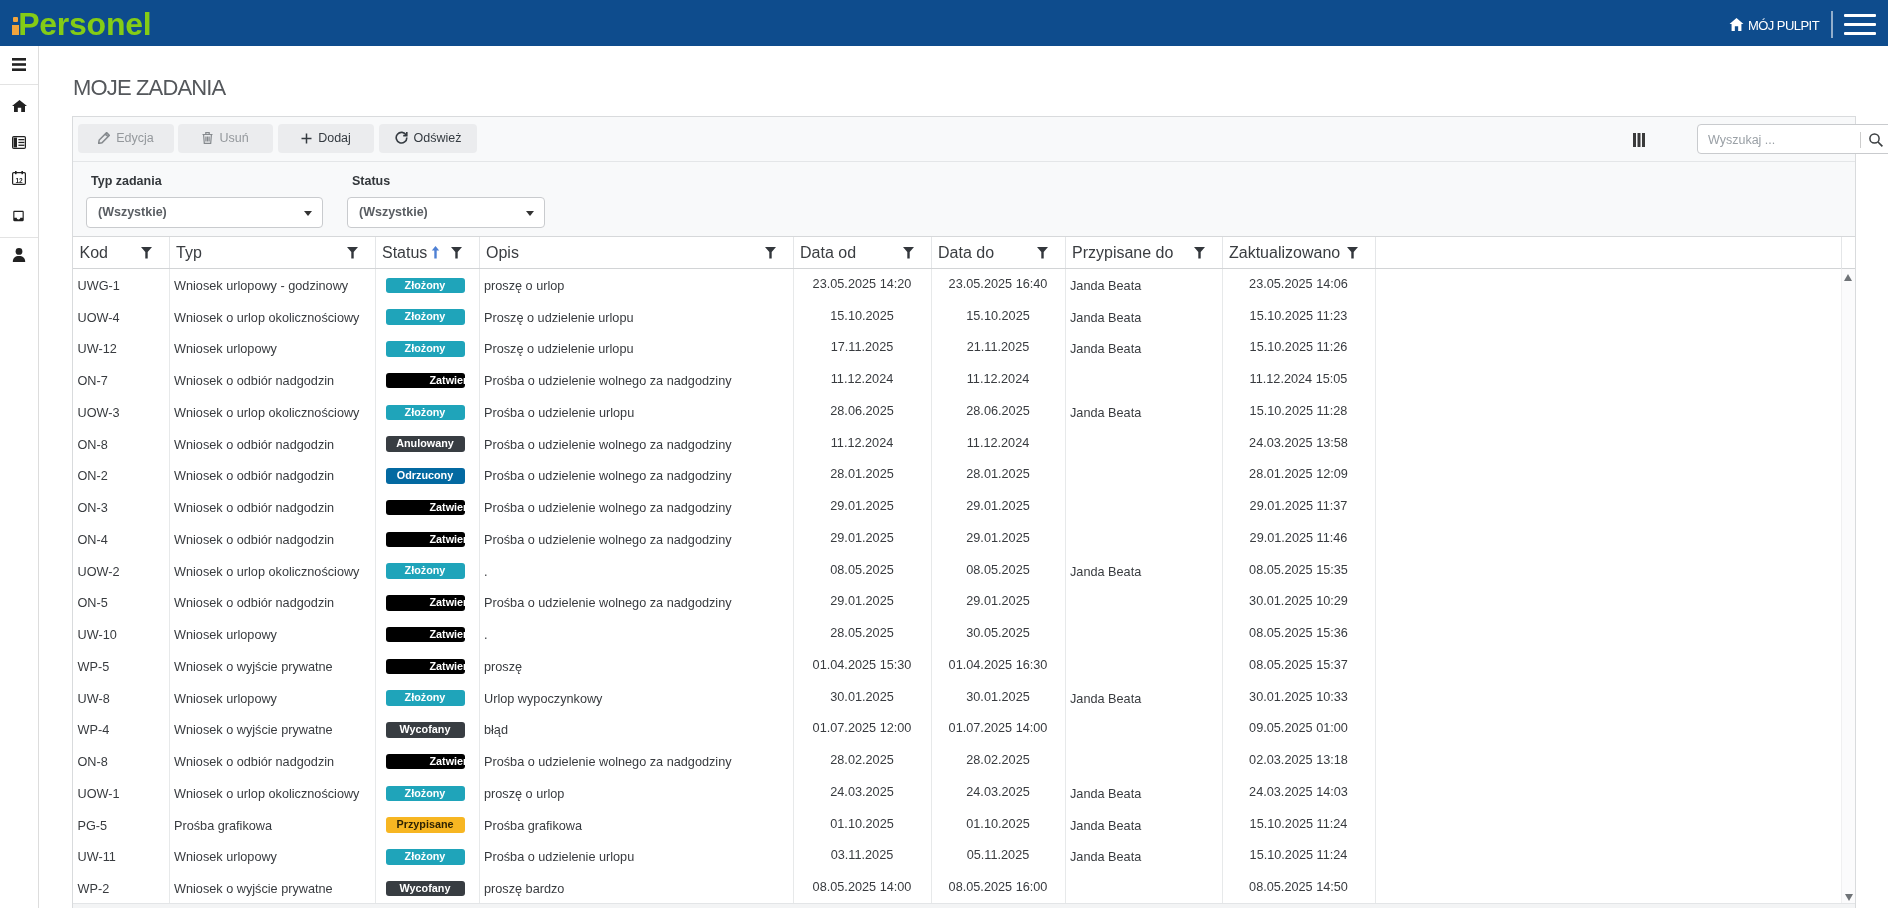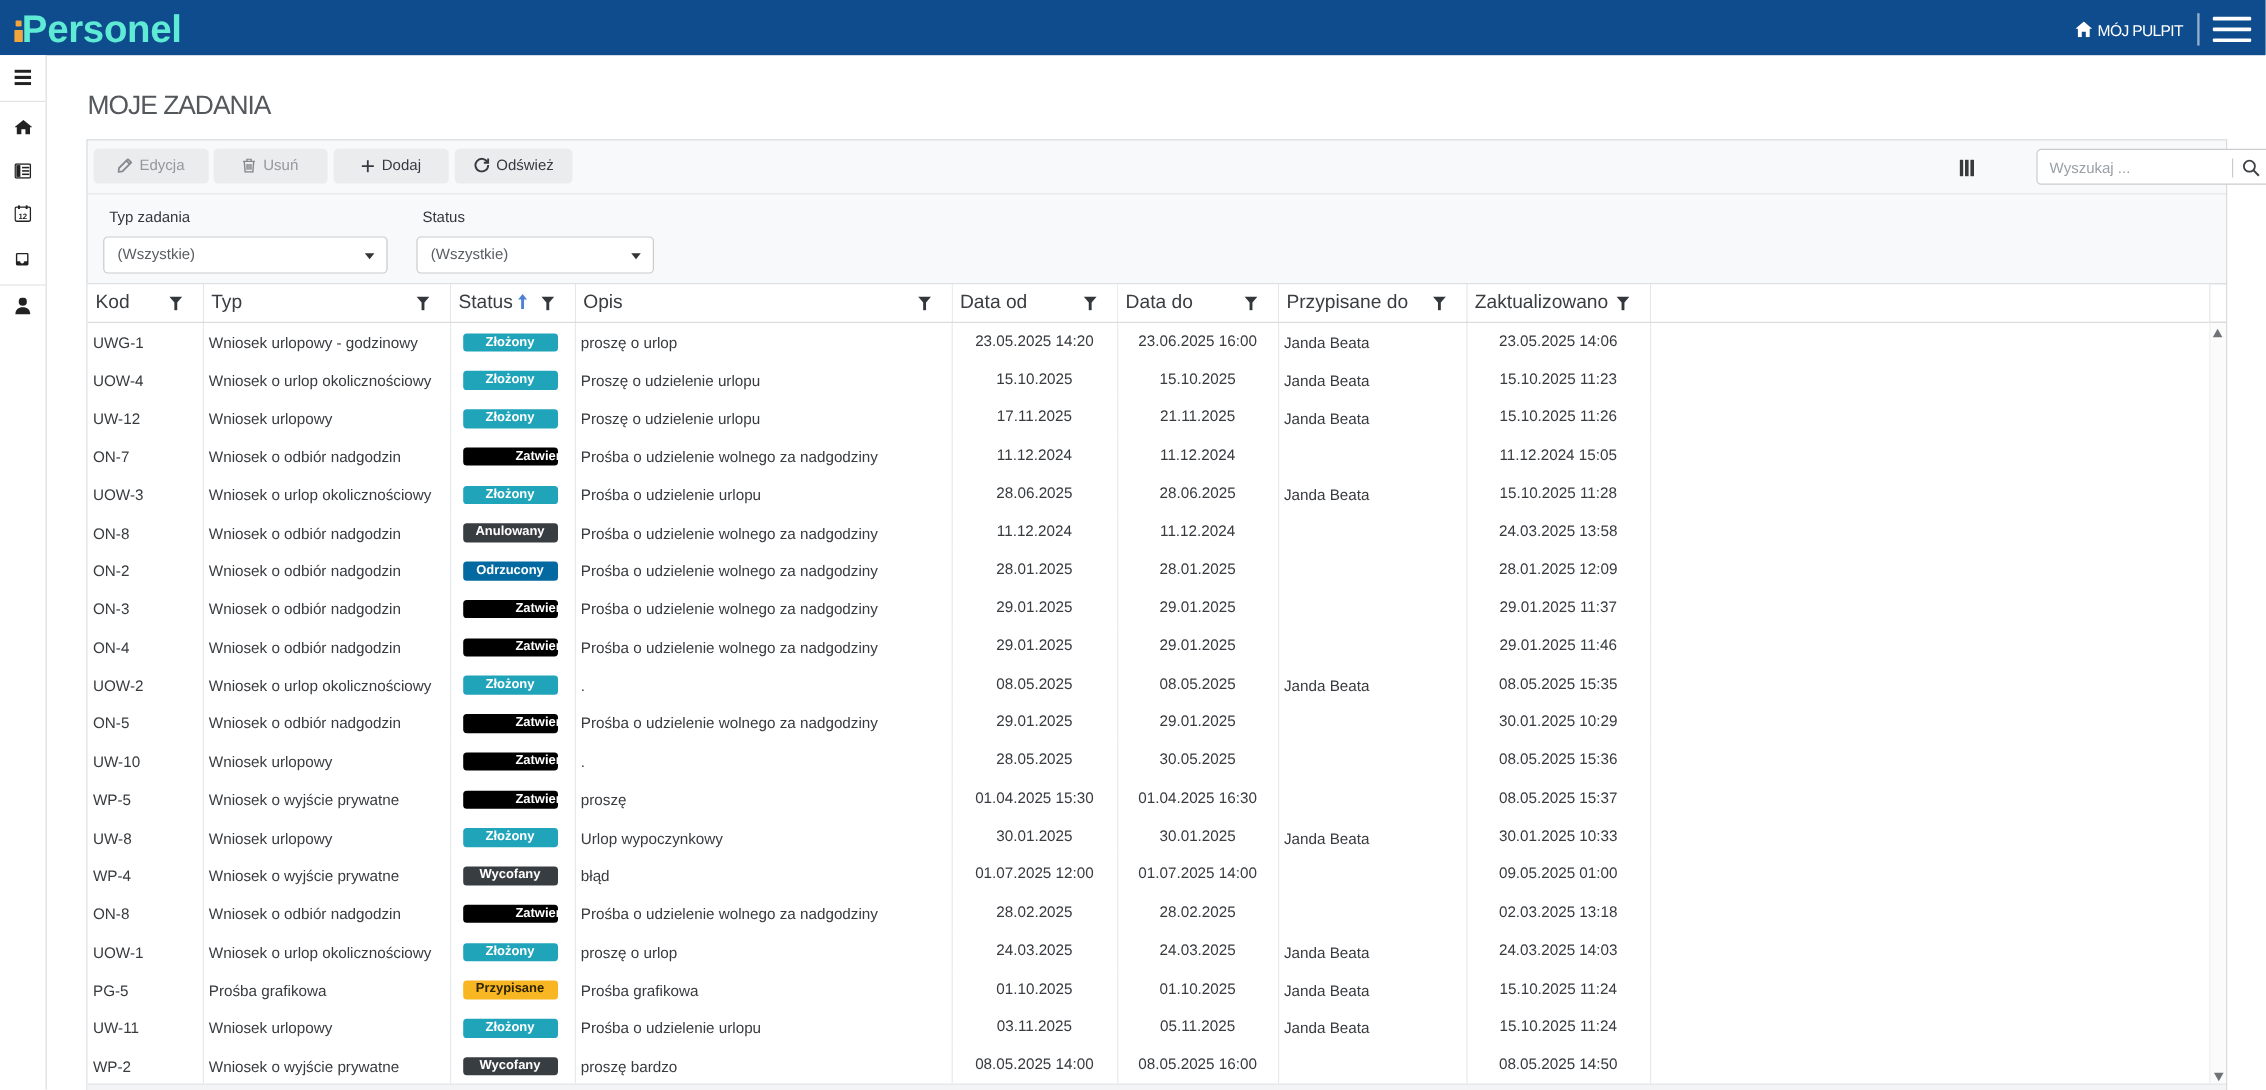--- a/index.html
+++ b/index.html
@@ -6,21 +6,21 @@
   html,body { width:1888px; height:908px; overflow:hidden; background:#fff;
     font-family:"Liberation Sans", sans-serif; }
   .abs { position:absolute; }
 
   
   #topbar { position:absolute; left:0; top:0; width:1888px; height:46px; background:#0e4c8d; }
   #logo { position:absolute; left:0; top:0; }
   #logo .dot { position:absolute; left:13px; top:17.3px; width:5.4px; height:5.2px; background:#f2a43d; border-radius:1px; }
   #logo .stem { position:absolute; left:12.4px; top:24.6px; width:6.6px; height:10.4px; background:#f2a43d; }
   #logo .pn { position:absolute; left:18.2px; top:5.8px; font-size:32px; font-weight:700;
-              color:#5eead4; letter-spacing:-0.25px; }
+              color:#84cc16; letter-spacing:-0.25px; }
   #mojpulpit { position:absolute; left:1729px; top:0; height:46px; color:#fff; }
   #mojpulpit span { position:absolute; left:19px; top:18px; font-size:13px; letter-spacing:-0.55px; white-space:nowrap; }
   #navdiv { position:absolute; left:1831px; top:11px; width:2px; height:27px; background:rgba(255,255,255,.55); }
   .hbar { position:absolute; left:1844px; width:32px; height:3px; background:#fff; border-radius:1px; }
 
   
   #sidebar { position:absolute; left:0; top:46px; width:39px; height:862px; background:#fff;
              border-right:1px solid #ddd; }
   .sdiv { position:absolute; left:0; width:38px; height:1px; background:#e3e3e3; }
 
@@ -40,21 +40,21 @@
   .btn svg { vertical-align:-2px; margin-right:6px; }
   
   #colico { position:absolute; left:1560px; top:16px; }
   #search { position:absolute; left:1580px; top:7px; width:196px; height:30px; background:#fff;
             border:1px solid #c9cbce; border-radius:4px;margin-left:44px; }
   #search .ph { position:absolute; left:10px; top:8px; font-size:12.5px; color:#9aa0a6; }
   #search .sdv { position:absolute; right:31px; top:7px; width:1px; height:16px; background:#ccc; }
   #search svg.mag { position:absolute; right:8px; top:7px; }
 
   
-  #filters { position:absolute; left:0; top:46px; width:1782px; height:72px; }
+  #filters { position:absolute; left:0; top:46px; width:1782px; height:72px;font-weight:bold; }
   .flabel { position:absolute; top:11px; font-size:12.5px; color:#33373b; }
   .fsel { position:absolute; top:34px; height:31px; background:#fff; border:1px solid #c9cbce;
           border-radius:4px; font-size:12.5px; color:#5a5e63; line-height:29px; padding-left:11px; }
   .fsel .car { position:absolute; right:10px; top:13px; width:0; height:0;
                border-left:4.5px solid transparent; border-right:4.5px solid transparent;
                border-top:5px solid #333; }
 
   
   #grid { position:absolute; left:0; top:119px; width:1782px; height:673px; background:#fff; border-top:1px solid #d6d8da; }
   table { border-collapse:collapse; table-layout:fixed; width:1768px; }
@@ -233,21 +233,21 @@
         <th class="last"></th>
       </tr>
     </thead>
     <tbody id="tb">
           <tr>
  <td>UWG-1</td>
             <td>Wniosek urlopowy - godzinowy</td>
  <td class="c"><span class="badge b-zl">Złożony</span></td>
  <td>proszę o urlop</td>
             <td class="c">23.05.2025 14:20</td>
-            <td class="c">23.06.2025 16:00</td>
+            <td class="c">23.05.2025 16:40</td>
  <td>Janda Beata</td>
             <td class="c">23.05.2025 14:06</td>
             <td class="last"></td>
           </tr>
           <tr>
  <td>UOW-4</td>
             <td>Wniosek o urlop okolicznościowy</td>
  <td class="c"><span class="badge b-zl">Złożony</span></td>
  <td>Proszę o udzielenie urlopu</td>
             <td class="c">15.10.2025</td>

